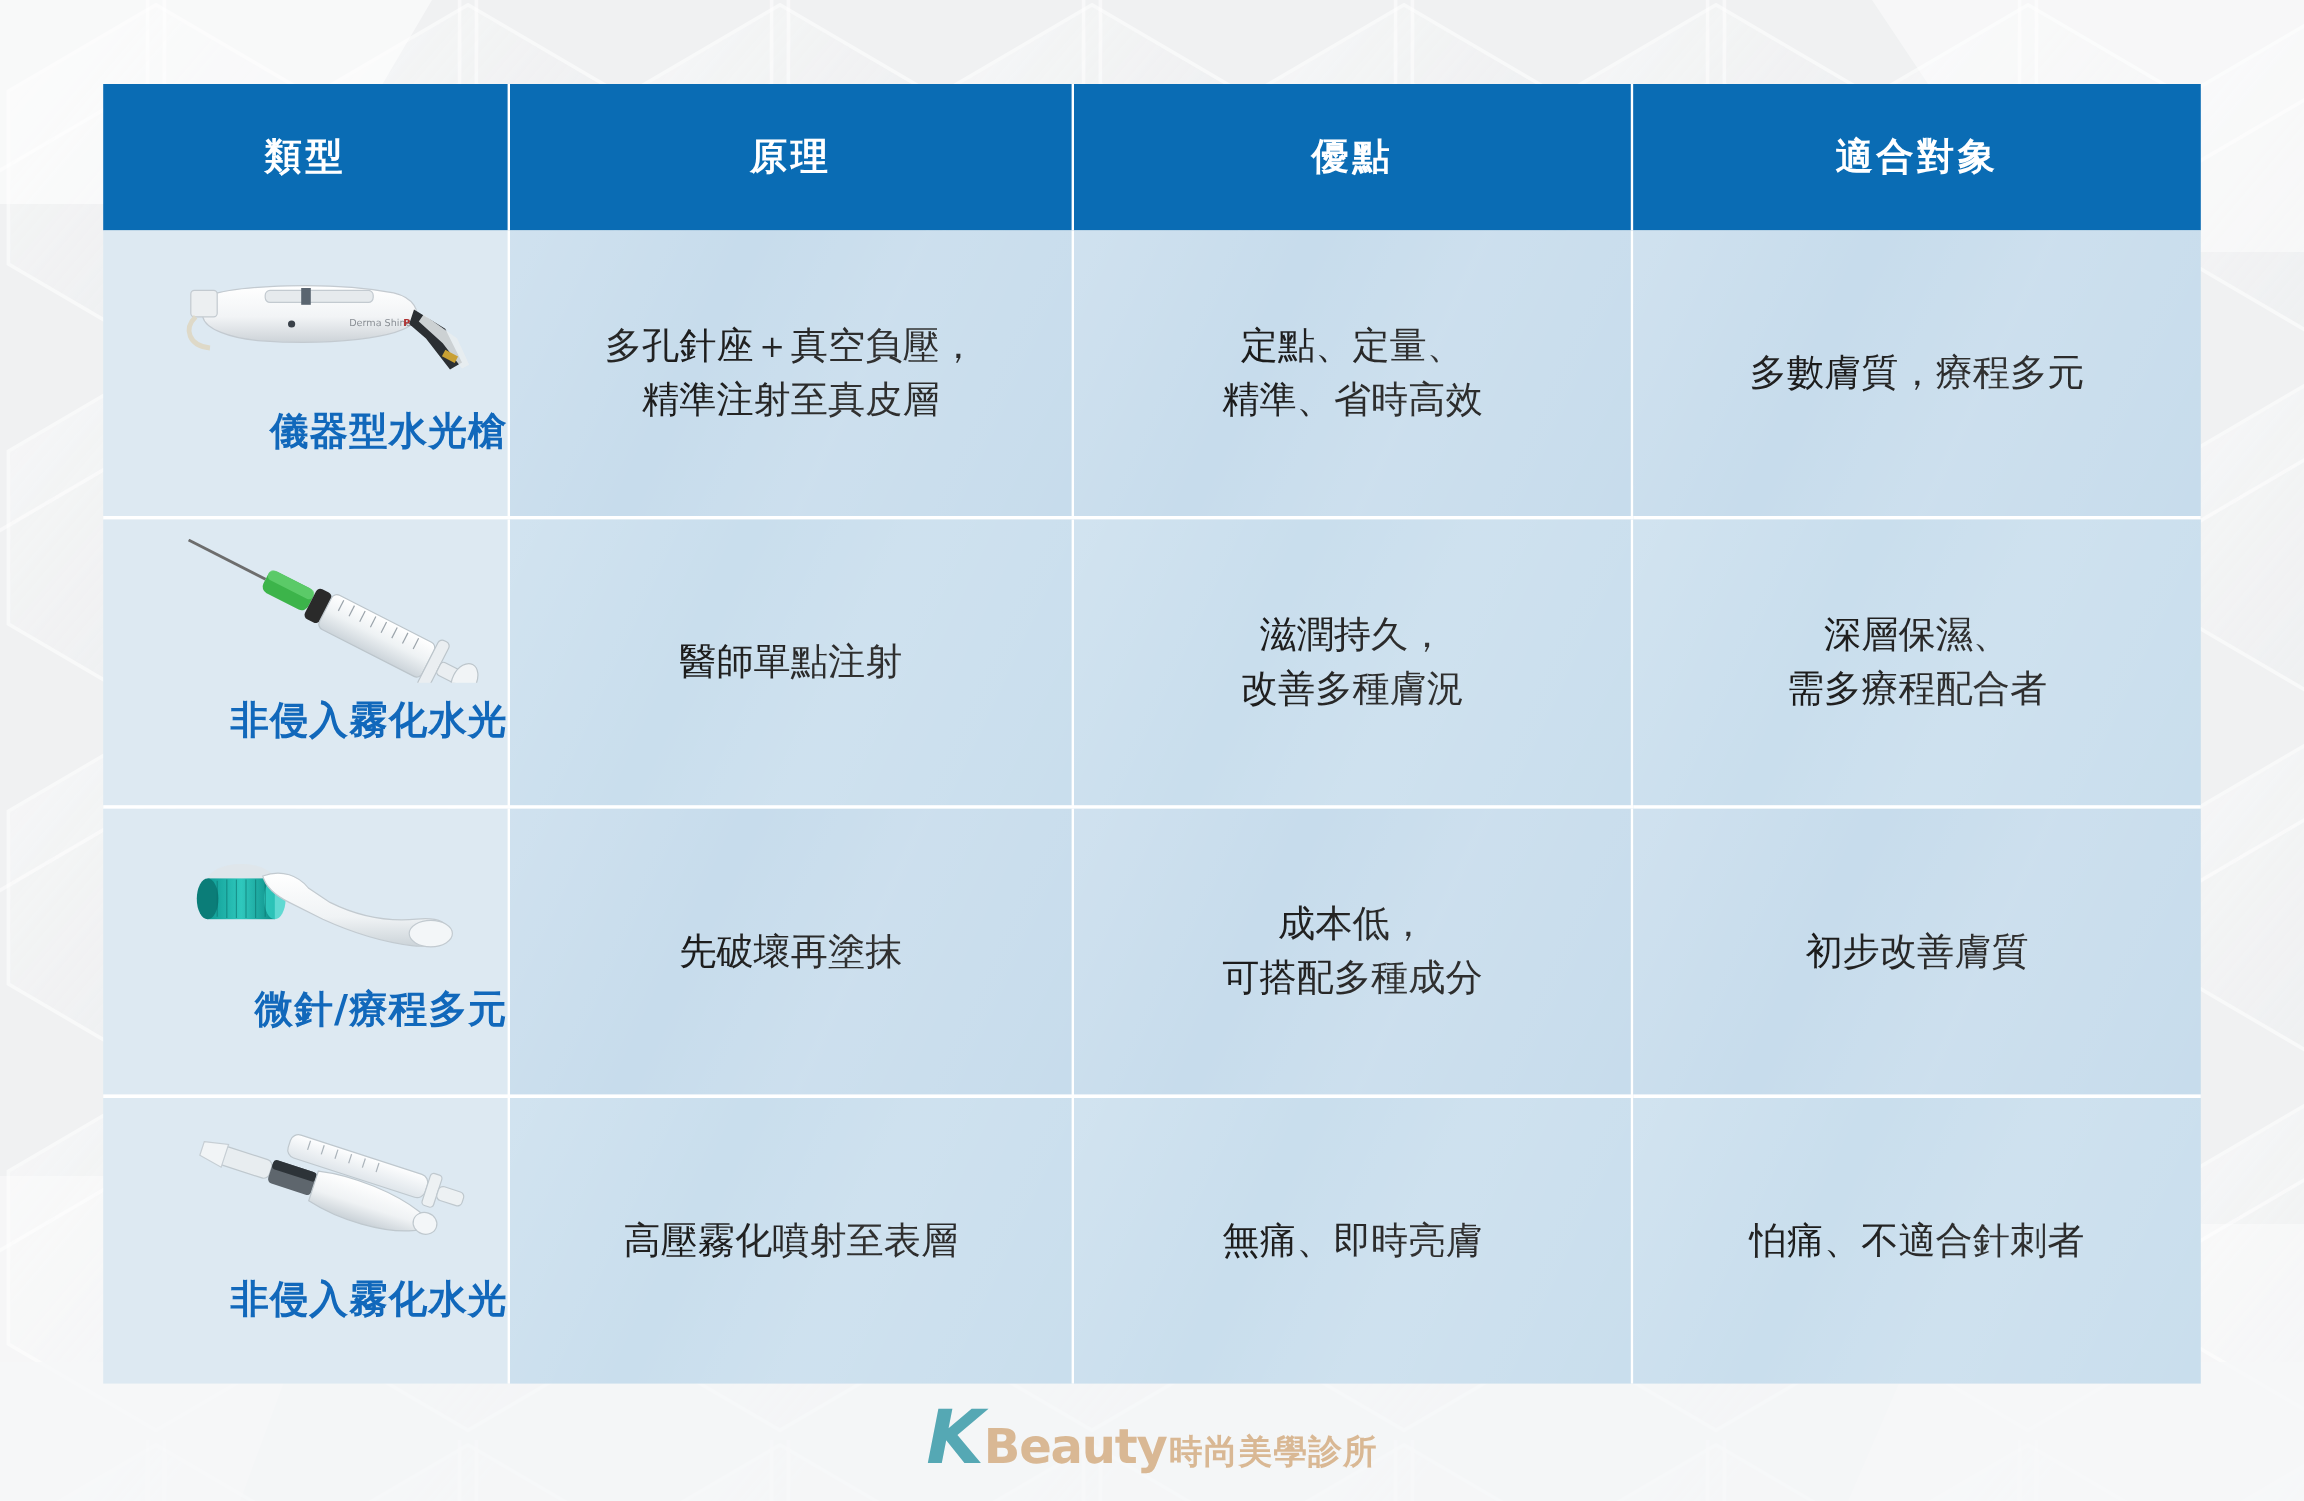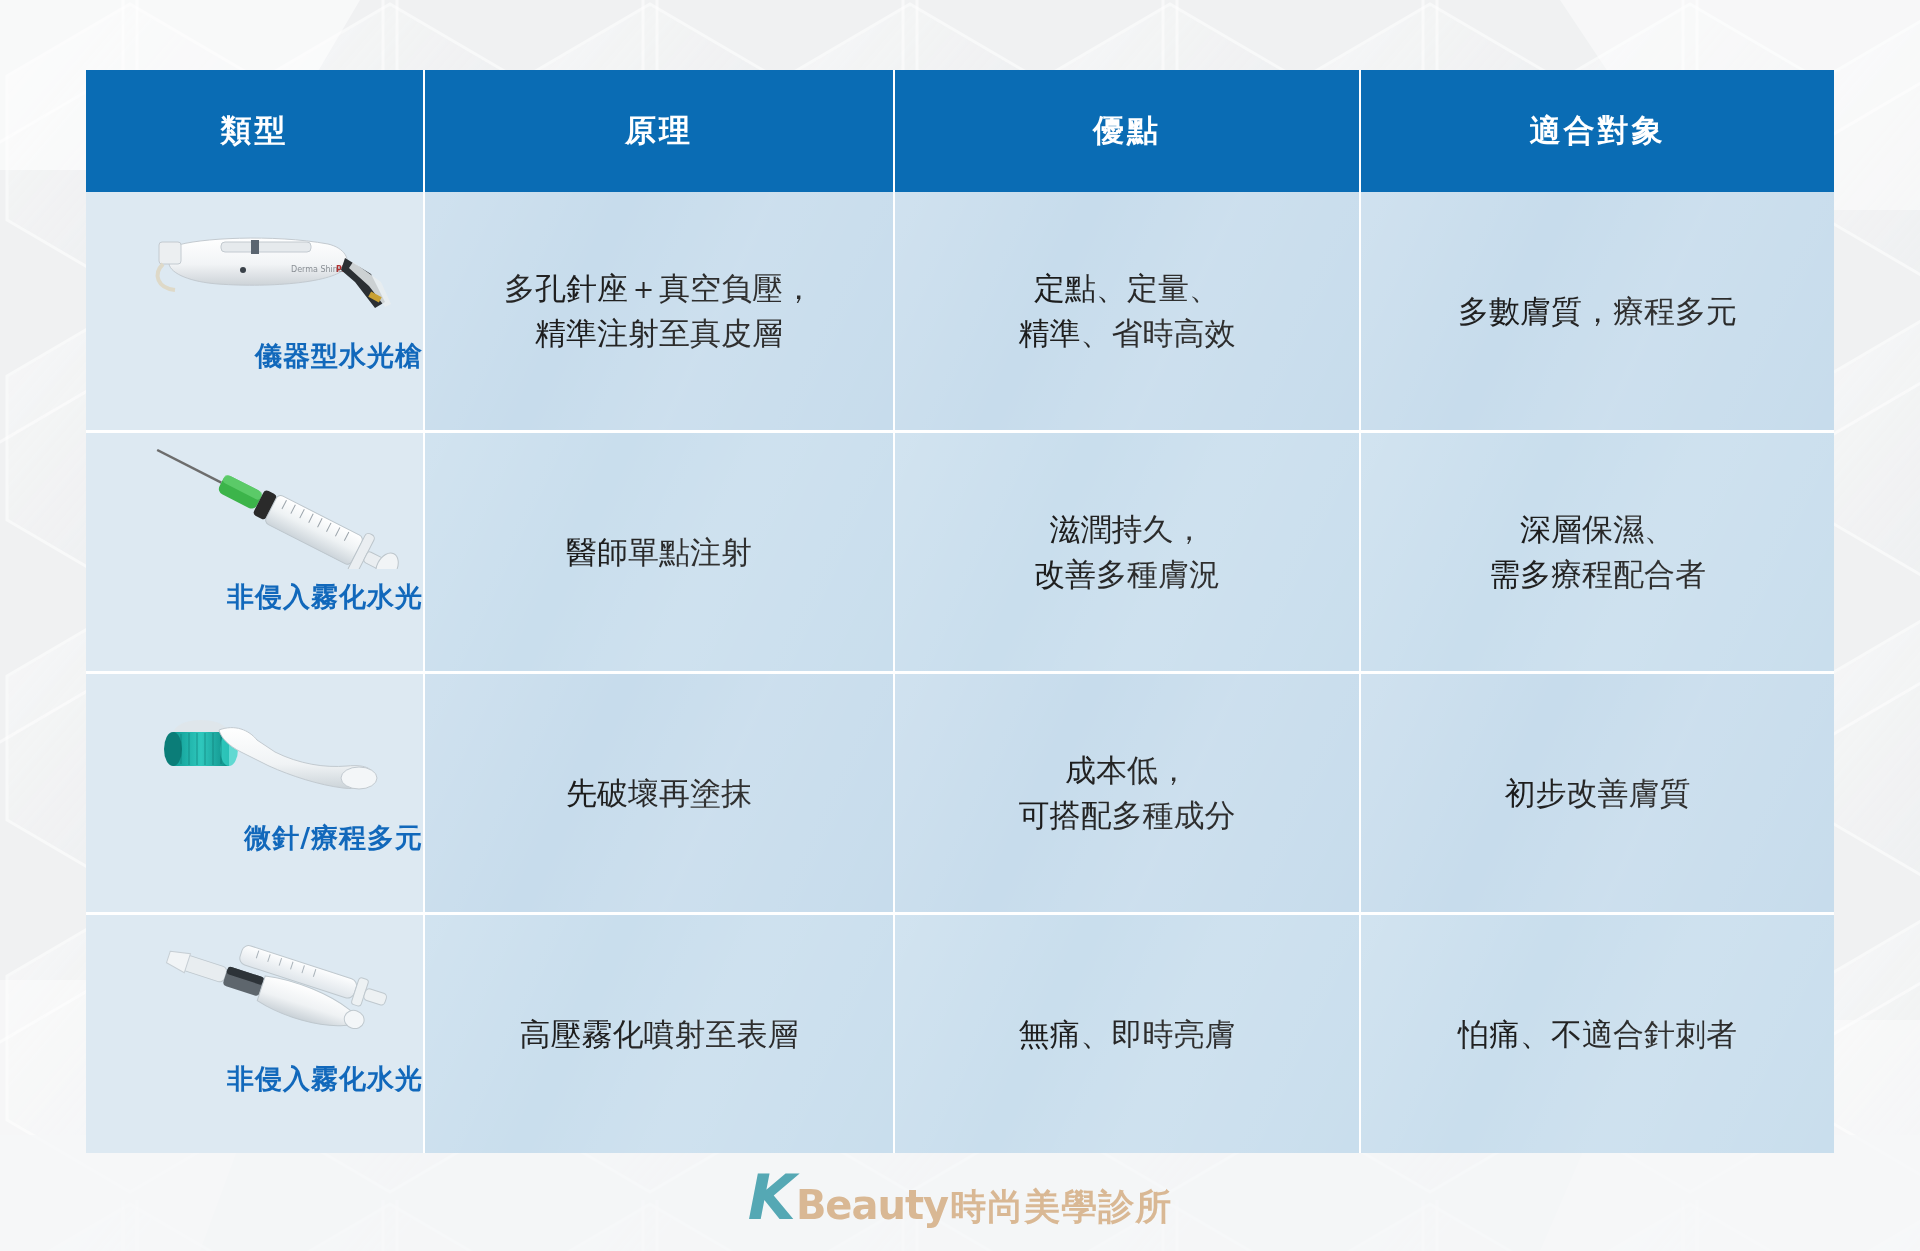--- a/index.html
+++ b/index.html
@@ -106,21 +106,21 @@
     padding: 14px 0 10px 11px;
   }
   .device-img {
     height: 124px;
     width: 300px;
     display: flex;
     align-items: center;
     justify-content: center;
   }
   .type-label {
-    font-size: 27px;
+    font-size: 32px;
     font-weight: bold;
     color: #1168bb;
     letter-spacing: 1px;
     font-family: "DejaVu Sans", "Liberation Sans", sans-serif;
     margin-top: 6px;
     white-space: nowrap;
   }
 
   .cell-text { white-space: pre-line; }
 
@@ -145,21 +145,21 @@
   }
   #logo .logo-beauty {
     font-size: 40px;
     font-weight: bold;
     color: #d9b894;
     font-family: "DejaVu Sans", "Liberation Sans", sans-serif;
     line-height: 1;
     letter-spacing: -1px;
   }
   #logo .logo-cn {
-    font-size: 36px;
+    font-size: 28px;
     font-weight: bold;
     color: #d9b894;
     font-family: "DejaVu Sans", "Liberation Sans", sans-serif;
     line-height: 1;
     margin-left: 2px;
     letter-spacing: 1px;
     text-align: center;
   }
 </style>
 </head>

